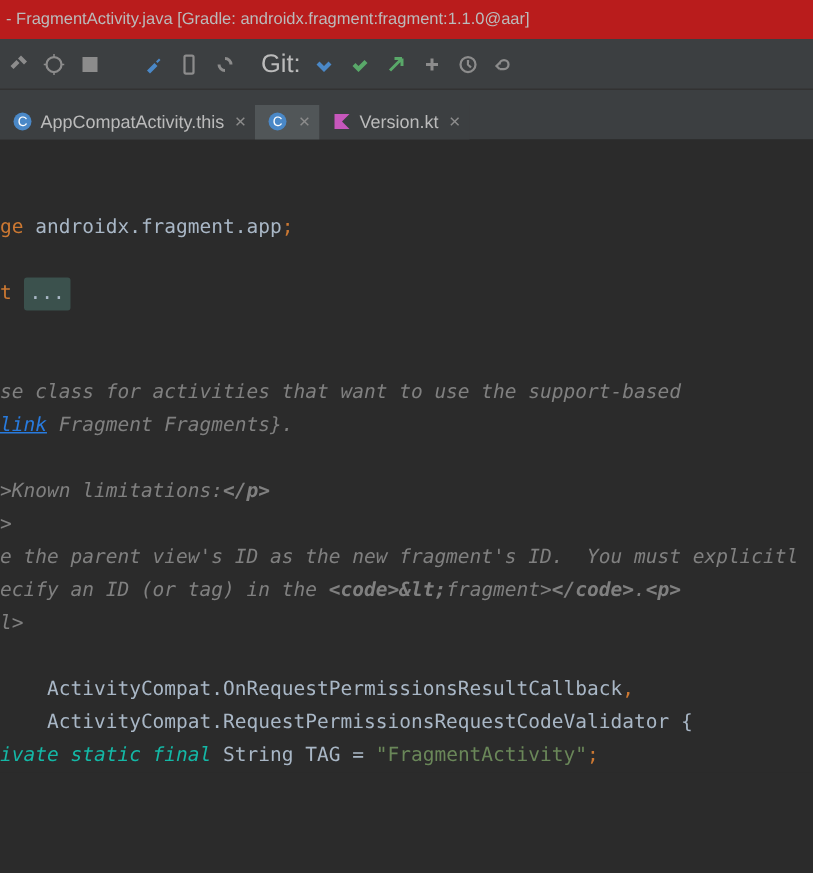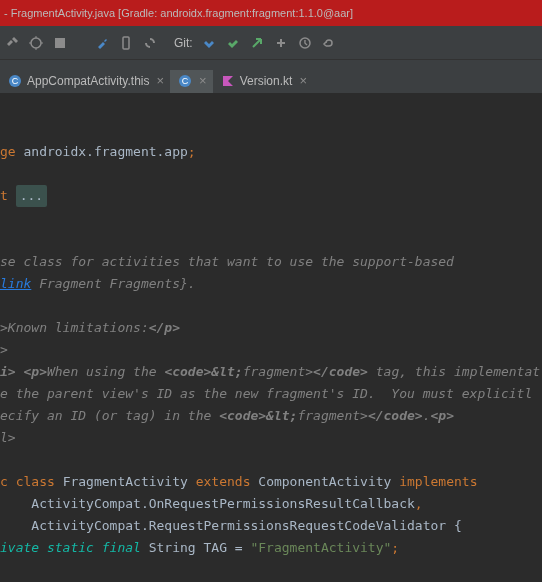--- a/index.html
+++ b/index.html
@@ -1,21 +1,21 @@
 <!DOCTYPE html>
 <html><head>
   <meta charset="utf-8">
   <style>
     * { margin: 0; padding: 0; box-sizing: border-box; }
     body { width: 542px; height: 582px; background: #2b2b2b; font-family: sans-serif; font-size: 12px; color: #a9b7c6; overflow: hidden; }
     .title-bar { background: #b91c1c; padding: 0 4px; height: 26px; display: flex; align-items: center; color: #bbbbbb; font-size: 11px; }
     .toolbar { background: #3c3f41; height: 34px; display: flex; align-items: center; padding: 0 4px; gap: 8px; border-bottom: 1px solid #323232; }
     .toolbar .icon { width: 16px; height: 16px; display: inline-flex; align-items: center; justify-content: center; color: #8c8c8c; }
     .toolbar .sep { width: 10px; }
-    .git-label { color: #bbbbbb; font-size: 12px; margin-left: 8px; }
+    .git-label { color: #bbbbbb; font-size: 17px; margin-left: 8px; }
     .tabs { background: #3c3f41; height: 33px; display: flex; align-items: flex-end; padding-top: 10px; }
     .tab { height: 23px; padding: 0 6px 0 8px; display: flex; align-items: center; gap: 5px; font-size: 12px; color: #bbbbbb; background: #3c3f41; border-bottom: 2px solid transparent; cursor: pointer; }
     .tab.active { background: #515658; }
     .tab .file-icon { width: 14px; height: 14px; display: inline-flex; }
     .tab .close-icon { color: #8c8c8c; font-size: 13px; margin-left: 2px; }
     .editor { background: #2b2b2b; font-family: 'Menlo','Consolas',monospace; font-size: 13px; line-height: 22px; padding-top: 48px; }
     .line { white-space: pre; padding-left: 0; }
     .kw { color: #cc7832; }
     .kw-italic { color: #14b8a6; font-style: italic; }
     .pkg { color: #a9b7c6; }
@@ -136,22 +136,20 @@
   <div class="line"><span class="kw">ge</span><span class="pkg"> androidx.fragment.app</span><span class="semi">;</span></div>
   <div class="line"> </div>
   <div class="line"><span class="kw">t </span><span class="fold">...</span></div>
   <div class="line"> </div>
   <div class="line"> </div>
   <div class="line"><span class="comment">se class for activities that want to use the support-based</span></div>
   <div class="line"><span class="link">link</span><span class="comment"> Fragment Fragments}.</span></div>
   <div class="line"> </div>
   <div class="line"><span class="comment">&gt;Known limitations:</span><span class="doctag">&lt;/p&gt;</span></div>
   <div class="line"><span class="comment">&gt;</span></div>
-  <div class="line"><span class="doctag">i&gt; &lt;p&gt;</span><span class="comment">When using the </span><span class="doctag">&lt;code&gt;&amp;lt;</span><span class="comment">fragment&gt;</span><span class="doctag">&lt;/code&gt;</span><span class="comment"> tag, this implementat</span></div>
   <div class="line"><span class="comment">e the parent view's ID as the new fragment's ID.  You must explicitl</span></div>
   <div class="line"><span class="comment">ecify an ID (or tag) in the </span><span class="doctag">&lt;code&gt;&amp;lt;</span><span class="comment">fragment&gt;</span><span class="doctag">&lt;/code&gt;</span><span class="comment">.</span><span class="doctag">&lt;p&gt;</span></div>
   <div class="line"><span class="comment">l&gt;</span></div>
   <div class="line"> </div>
-  <div class="line"><span class="kw">c </span><span class="kw">class </span><span class="cls">FragmentActivity </span><span class="kw">extends </span><span class="cls">ComponentActivity </span><span class="kw">implements</span></div>
   <div class="line"><span class="cls">    ActivityCompat.OnRequestPermissionsResultCallback</span><span class="kw">,</span></div>
   <div class="line"><span class="cls">    ActivityCompat.RequestPermissionsRequestCodeValidator </span><span>{</span></div>
   <div class="line"><span class="kw-italic">ivate static final </span><span class="cls">String TAG = </span><span class="str">"FragmentActivity"</span><span class="semi">;</span></div>
 </div>
 
 </body></html>

